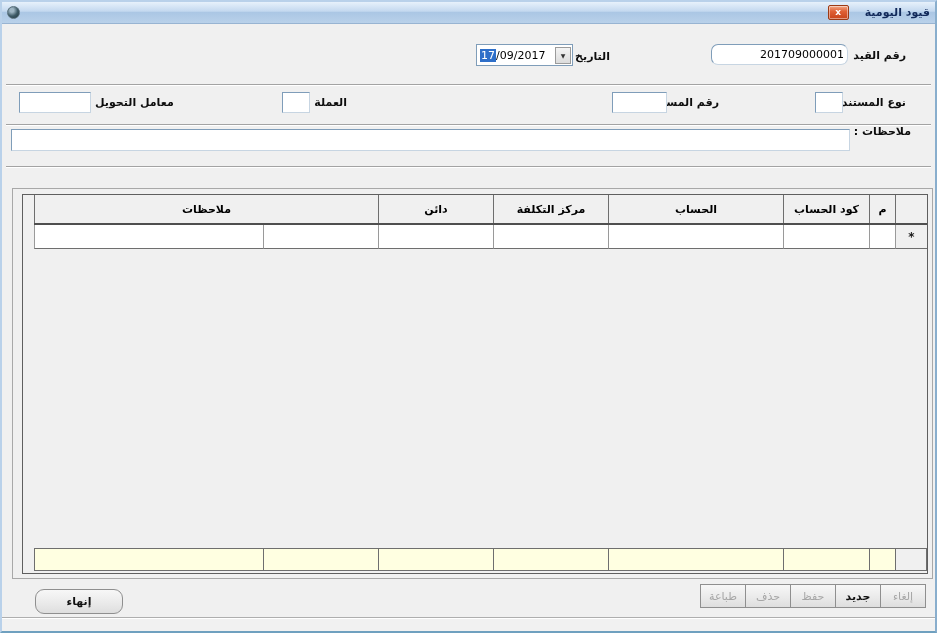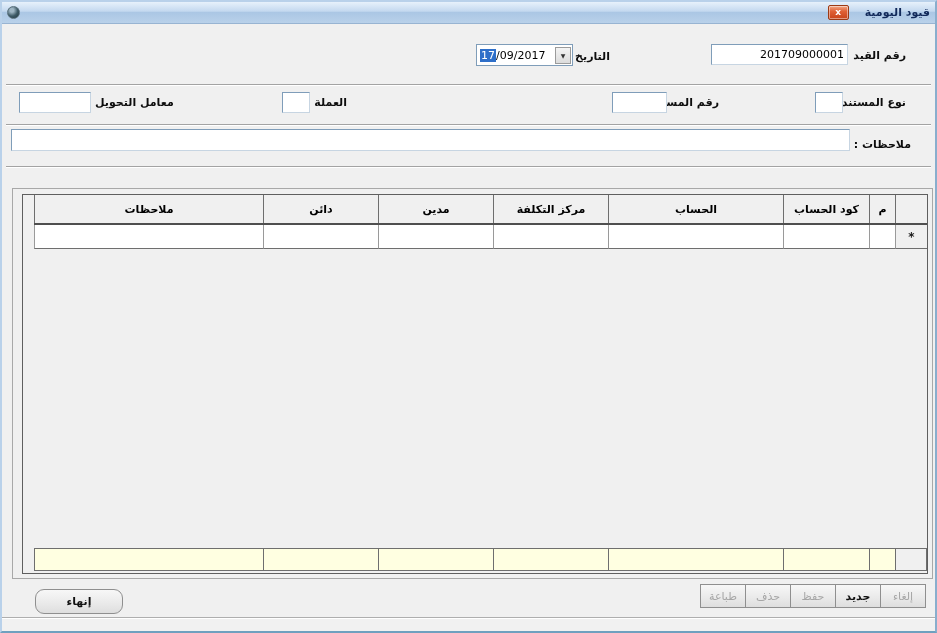--- a/index.html
+++ b/index.html
@@ -110,21 +110,21 @@
 <div class="window">
 
   <div class="titlebar">
     <span class="title-text">قيود اليومية</span>
     <span class="close-btn">x</span>
     <span class="spacer"></span>
     <span class="app-icon"></span>
   </div>
 
   <span class="lbl" style="right:29px;top:47px">رقم القيد</span>
-  <input class="tb ltr right-align" style="left: 709px; top: 42px; width: 137px; height: 21px;" value="201709000001">
+  <input class="tb ltr right-align" style="left: 709px; top: 42px; width: 137px; height: 21px; border-radius: 7px;" value="201709000001">
 
   <span class="lbl" style="right:325px;top:48px">التاريخ</span>
   <div class="datepicker">
     <span class="dtext"><span class="day-sel">17</span><span>/09/2017</span></span>
     <span class="drop-btn">▼</span>
   </div>
 
   <div class="groove" style="top:82px"></div>
 
   <span class="lbl" style="right:29px;top:94px">نوع المستند</span>
@@ -134,35 +134,34 @@
   <input class="tb" style="left: 610px; top: 90px; width: 55px; height: 21px;" value="">
 
   <span class="lbl" style="right:588px;top:94px">العملة</span>
   <input class="tb" style="left: 280px; top: 90px; width: 28px; height: 21px;" value="">
 
   <span class="lbl" style="left:93px;top:94px">معامل التحويل</span>
   <input class="tb" style="left: 17px; top: 90px; width: 72px; height: 21px;" value="">
 
   <div class="groove" style="top:122px"></div>
 
-  <span class="lbl" style="right:24px;top:136px">ملاحظات :</span>
+  <span class="lbl" style="right:24px;top:123px">ملاحظات :</span>
   <input class="tb" style="left: 9px; top: 127px; width: 839px; height: 22px;" value="">
 
   <div class="groove" style="top:164px"></div>
 
   <div class="grid-panel">
     <div class="grid">
 
       <div class="grid-row hdr-row">
         <div class="hdr-cell c-sel"></div>
         <div class="hdr-cell c-m">م</div>
         <div class="hdr-cell c-code">كود الحساب</div>
         <div class="hdr-cell c-acct">الحساب</div>
         <div class="hdr-cell c-cost">مركز التكلفة</div>
-        <div class="hdr-cell c-deb">مدين</div>
         <div class="hdr-cell c-cred">دائن</div>
         <div class="hdr-cell c-note">ملاحظات</div>
       </div>
 
       <div class="grid-row new-row">
         <div class="cell sel-cell c-sel">*</div>
         <div class="cell c-m"></div>
         <div class="cell c-code"></div>
         <div class="cell c-acct"></div>
         <div class="cell c-cost"></div>

